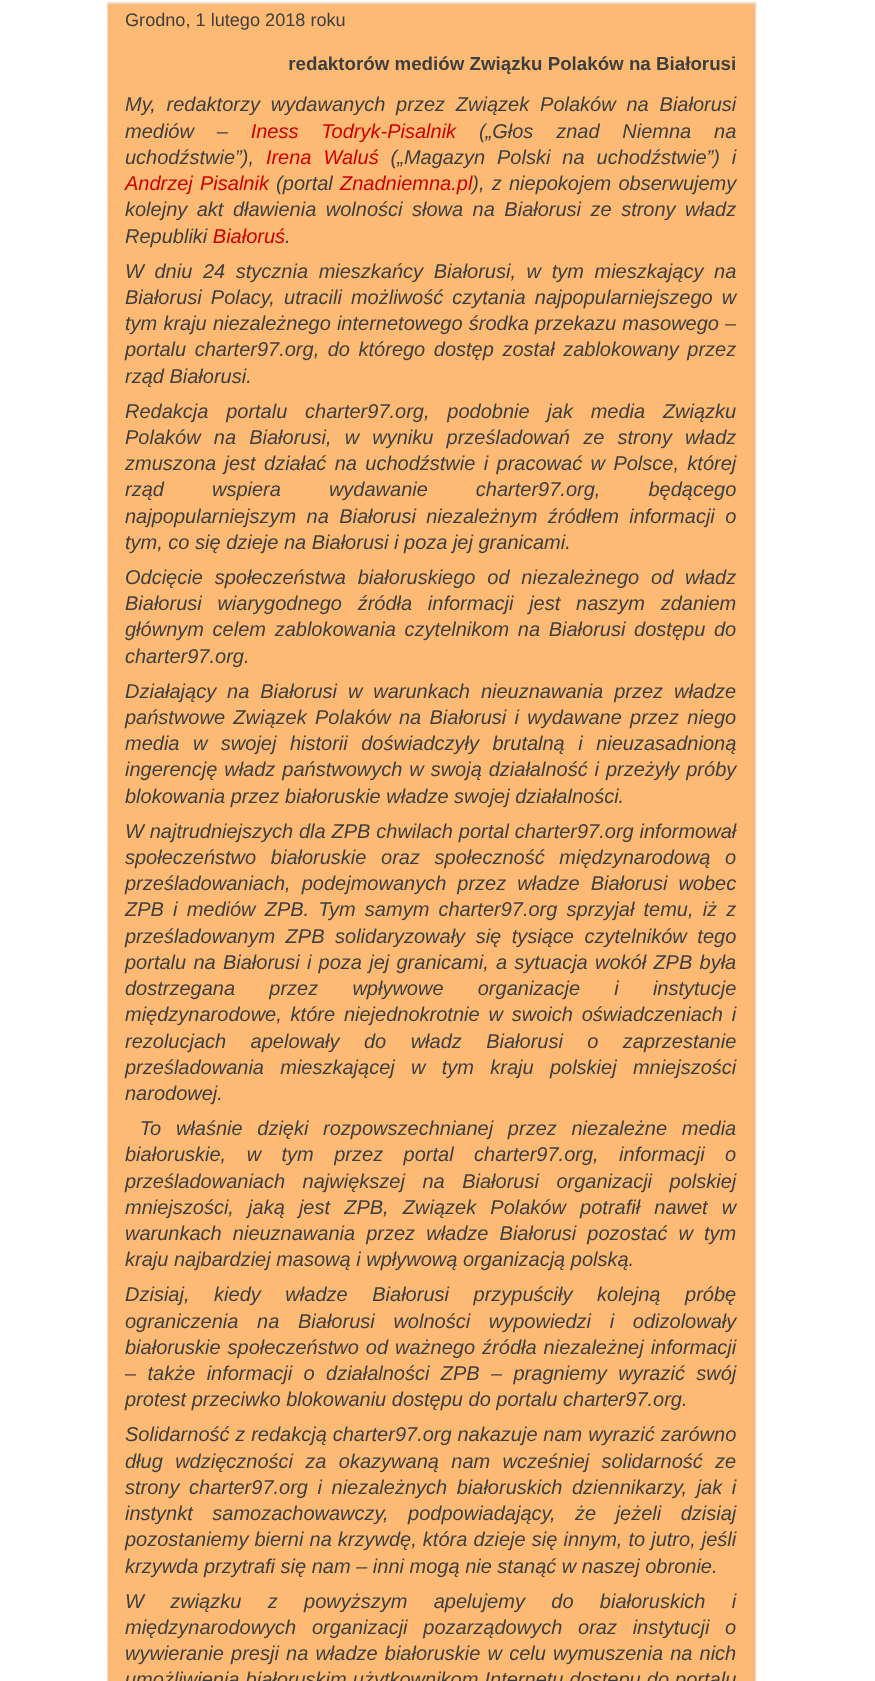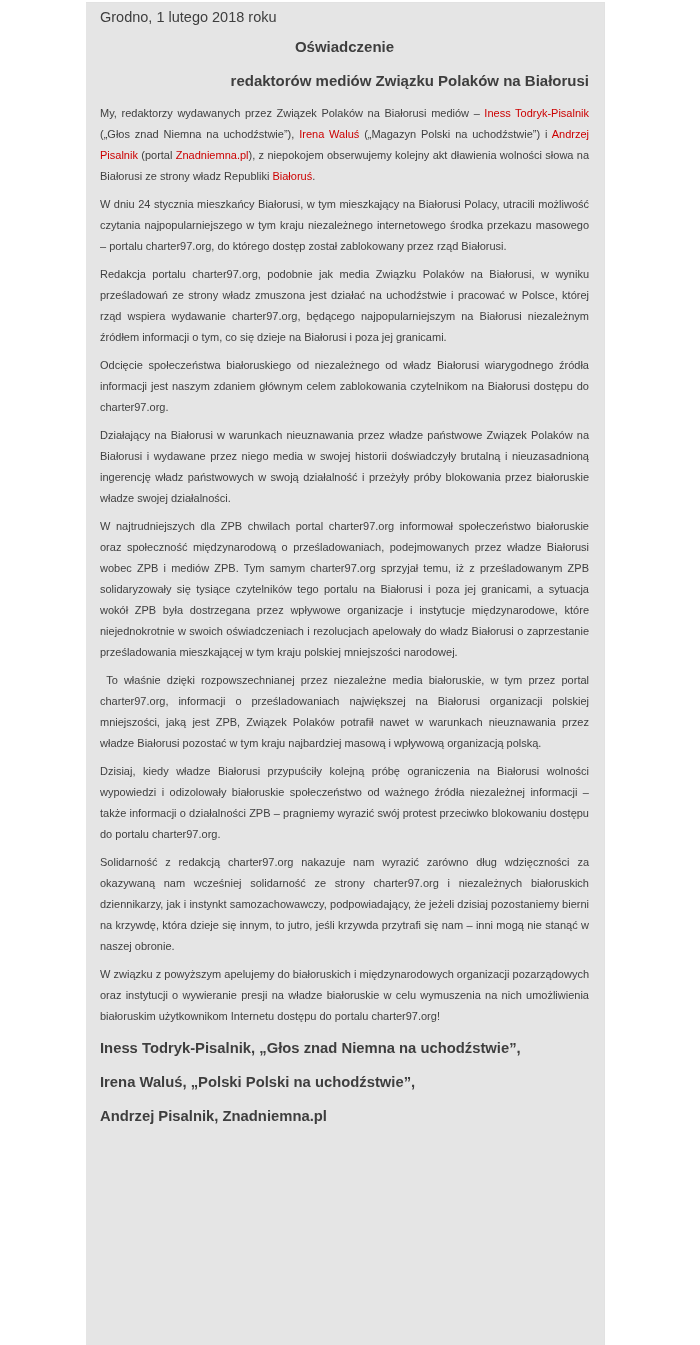--- a/index.html
+++ b/index.html
@@ -11,21 +11,21 @@
     overflow:hidden;
     position:relative;
   }
   .content-frame {
     position:absolute;
     left:86px; top:2px;
     width:519px; height:1343px;
     border-top:1px solid #e2e2e2;
     border-right:1px solid #e2e2e2;
     box-sizing:border-box;
-    background:#e5e5e5;
+    background:#fdba74;
   }
   .inner { padding:2px 15px 0 14px; }
 
   .dateline {
     margin:2px 0 0;
     font-size:14.5px; line-height:21px;
     color:#3e3e3e;
   }
   .doc-title {
     margin:8px 0 0;
@@ -34,42 +34,42 @@
     color:#3e3e3e;
   }
   .doc-subtitle {
     margin:13px 0 0;
     font-size:15px; line-height:21px;
     font-weight:bold; text-align:right;
     color:#3e3e3e;
   }
   .article .para {
     margin:7px 0 0;
-    font-size:11px; line-height:21px;
+    font-size:16px; line-height:21px;
+    font-style:italic;
     text-align:justify;
     color:#3e3e3e;
   }
   .article .para:first-child { margin-top:12px; }
   .red { color:#cc0000; }
 
   .signatures .signature {
     margin:13px 0 0;
     font-size:14.8px; line-height:21px;
     font-weight:bold;
     color:#3e3e3e;
   }
   .signatures .signature:first-child { margin-top:11px; }
 </style>
 </head>
 <body>
 
 <div class="content-frame">
   <div class="inner">
     <p class="dateline">Grodno, 1 lutego 2018 roku</p>
-    <h1 class="doc-title">Oświadczenie</h1>
     <h2 class="doc-subtitle">redaktorów mediów Związku Polaków na Białorusi</h2>
 
     <div class="article">
         <p class="para"><span>My, redaktorzy wydawanych przez Związek Polaków na Białorusi mediów – </span><span class="red">Iness Todryk-Pisalnik</span><span> („Głos znad Niemna na uchodźstwie”), </span><span class="red">Irena Waluś</span><span> („Magazyn Polski na uchodźstwie”) i </span><span class="red">Andrzej Pisalnik</span><span> (portal </span><span class="red">Znadniemna.pl</span><span>), z niepokojem obserwujemy kolejny akt dławienia wolności słowa na Białorusi ze strony władz Republiki </span><span class="red">Białoruś</span><span>.</span></p>
         <p class="para"><span>W dniu 24 stycznia mieszkańcy Białorusi, w tym mieszkający na Białorusi Polacy, utracili możliwość czytania najpopularniejszego w tym kraju niezależnego internetowego środka przekazu masowego – portalu charter97.org, do którego dostęp został zablokowany przez rząd Białorusi.</span></p>
         <p class="para"><span>Redakcja portalu charter97.org, podobnie jak media Związku Polaków na Białorusi, w wyniku prześladowań ze strony władz zmuszona jest działać na uchodźstwie i pracować w Polsce, której rząd wspiera wydawanie charter97.org, będącego najpopularniejszym na Białorusi niezależnym źródłem informacji o tym, co się dzieje na Białorusi i poza jej granicami.</span></p>
         <p class="para"><span>Odcięcie społeczeństwa białoruskiego od niezależnego od władz Białorusi wiarygodnego źródła informacji jest naszym zdaniem głównym celem zablokowania czytelnikom na Białorusi dostępu do charter97.org.</span></p>
         <p class="para"><span>Działający na Białorusi w warunkach nieuznawania przez władze państwowe Związek Polaków na Białorusi i wydawane przez niego media w swojej historii doświadczyły brutalną i nieuzasadnioną ingerencję władz państwowych w swoją działalność i przeżyły próby blokowania przez białoruskie władze swojej działalności.</span></p>
         <p class="para"><span>W najtrudniejszych dla ZPB chwilach portal charter97.org informował społeczeństwo białoruskie oraz społeczność międzynarodową o prześladowaniach, podejmowanych przez władze Białorusi wobec ZPB i mediów ZPB. Tym samym charter97.org sprzyjał temu, iż z prześladowanym ZPB solidaryzowały się tysiące czytelników tego portalu na Białorusi i poza jej granicami, a sytuacja wokół ZPB była dostrzegana przez wpływowe organizacje i instytucje międzynarodowe, które niejednokrotnie w swoich oświadczeniach i rezolucjach apelowały do władz Białorusi o zaprzestanie prześladowania mieszkającej w tym kraju polskiej mniejszości narodowej.</span></p>
         <p class="para"><span>&nbsp;To właśnie dzięki rozpowszechnianej przez niezależne media białoruskie, w tym przez portal charter97.org, informacji o prześladowaniach największej na Białorusi organizacji polskiej mniejszości, jaką jest ZPB, Związek Polaków potrafił nawet w warunkach nieuznawania przez władze Białorusi pozostać w tym kraju najbardziej masową i wpływową organizacją polską.</span></p>

